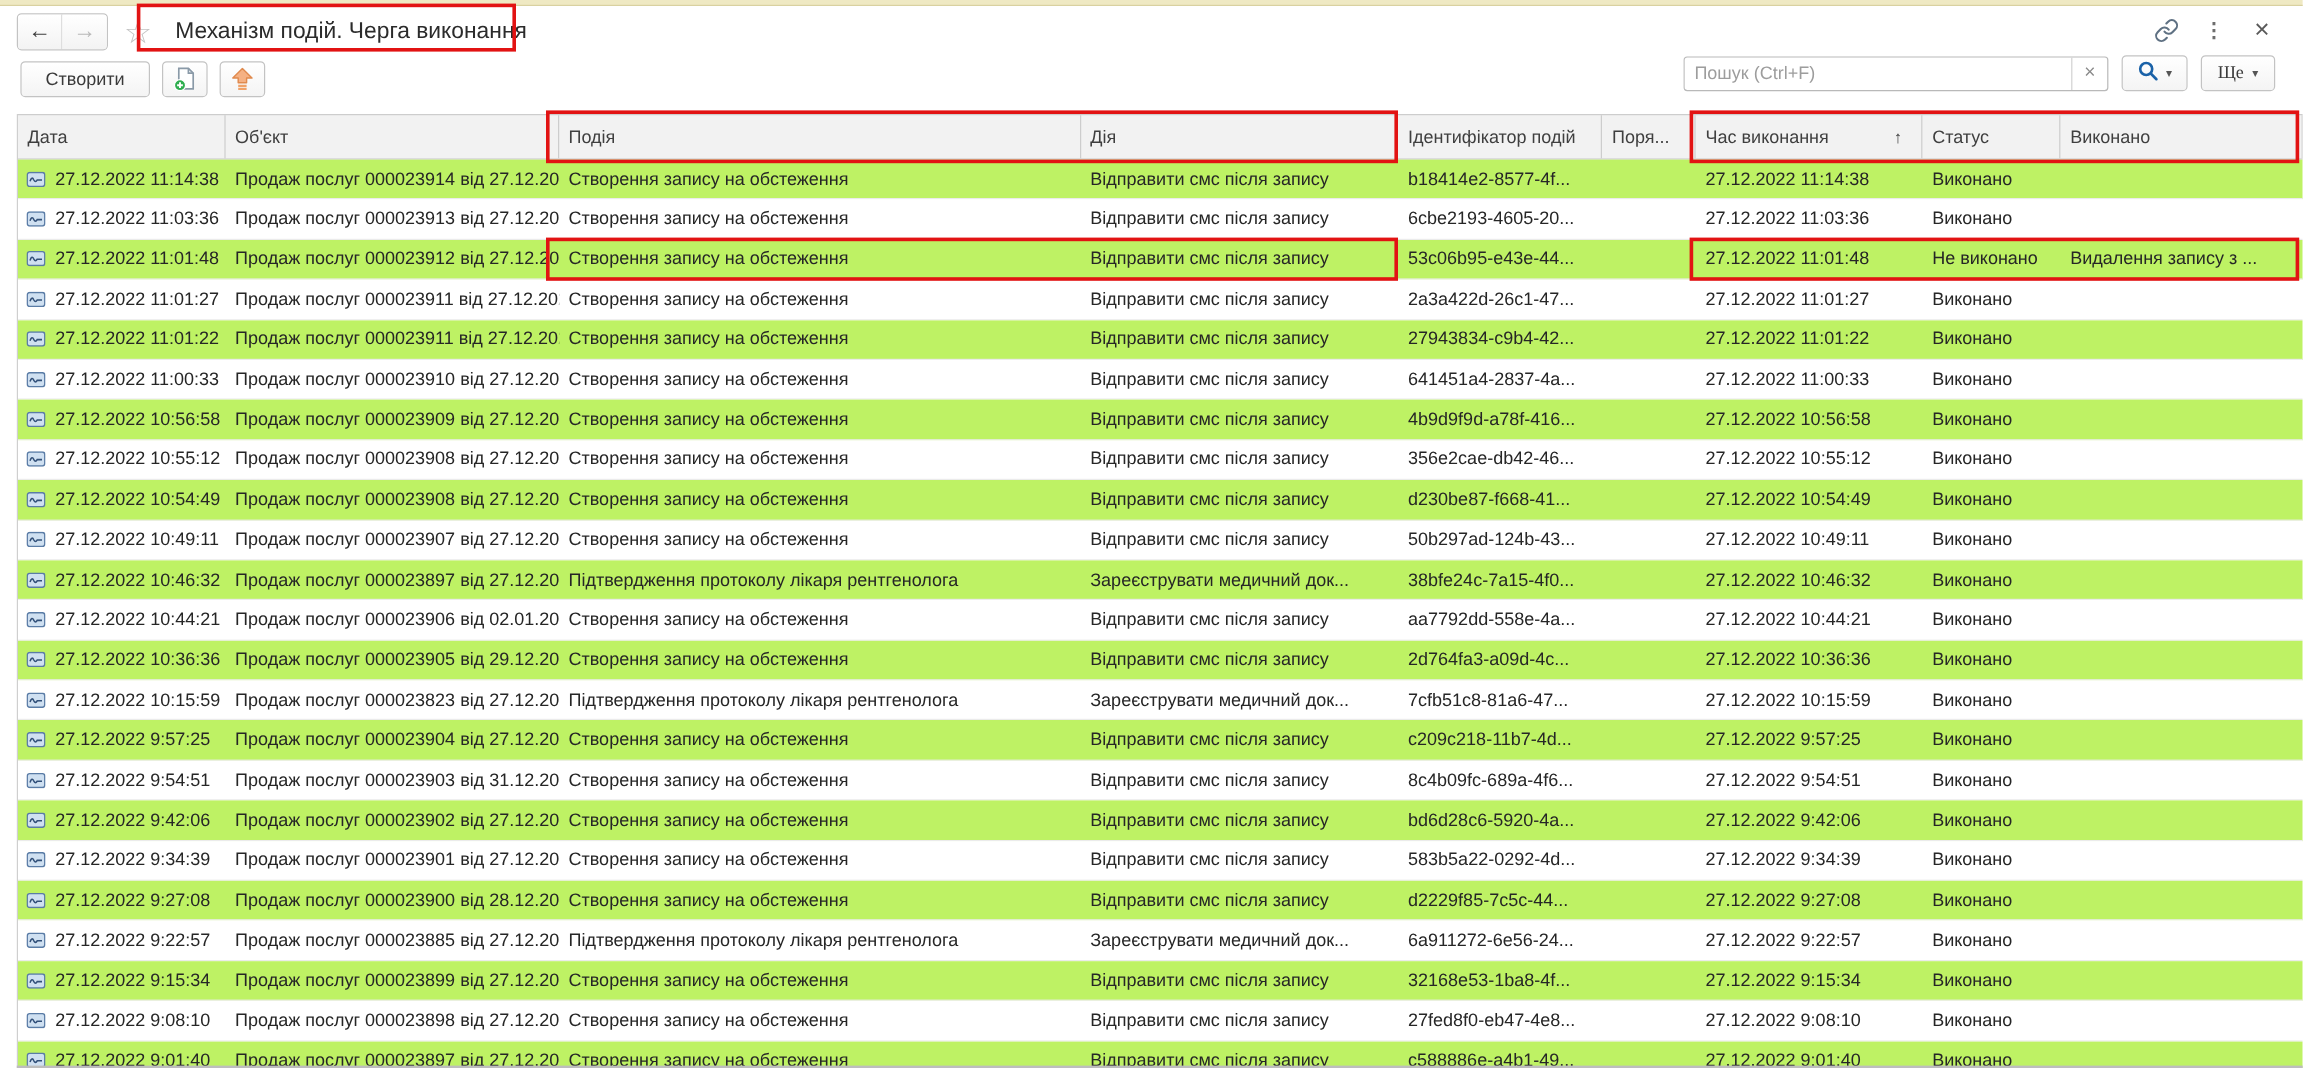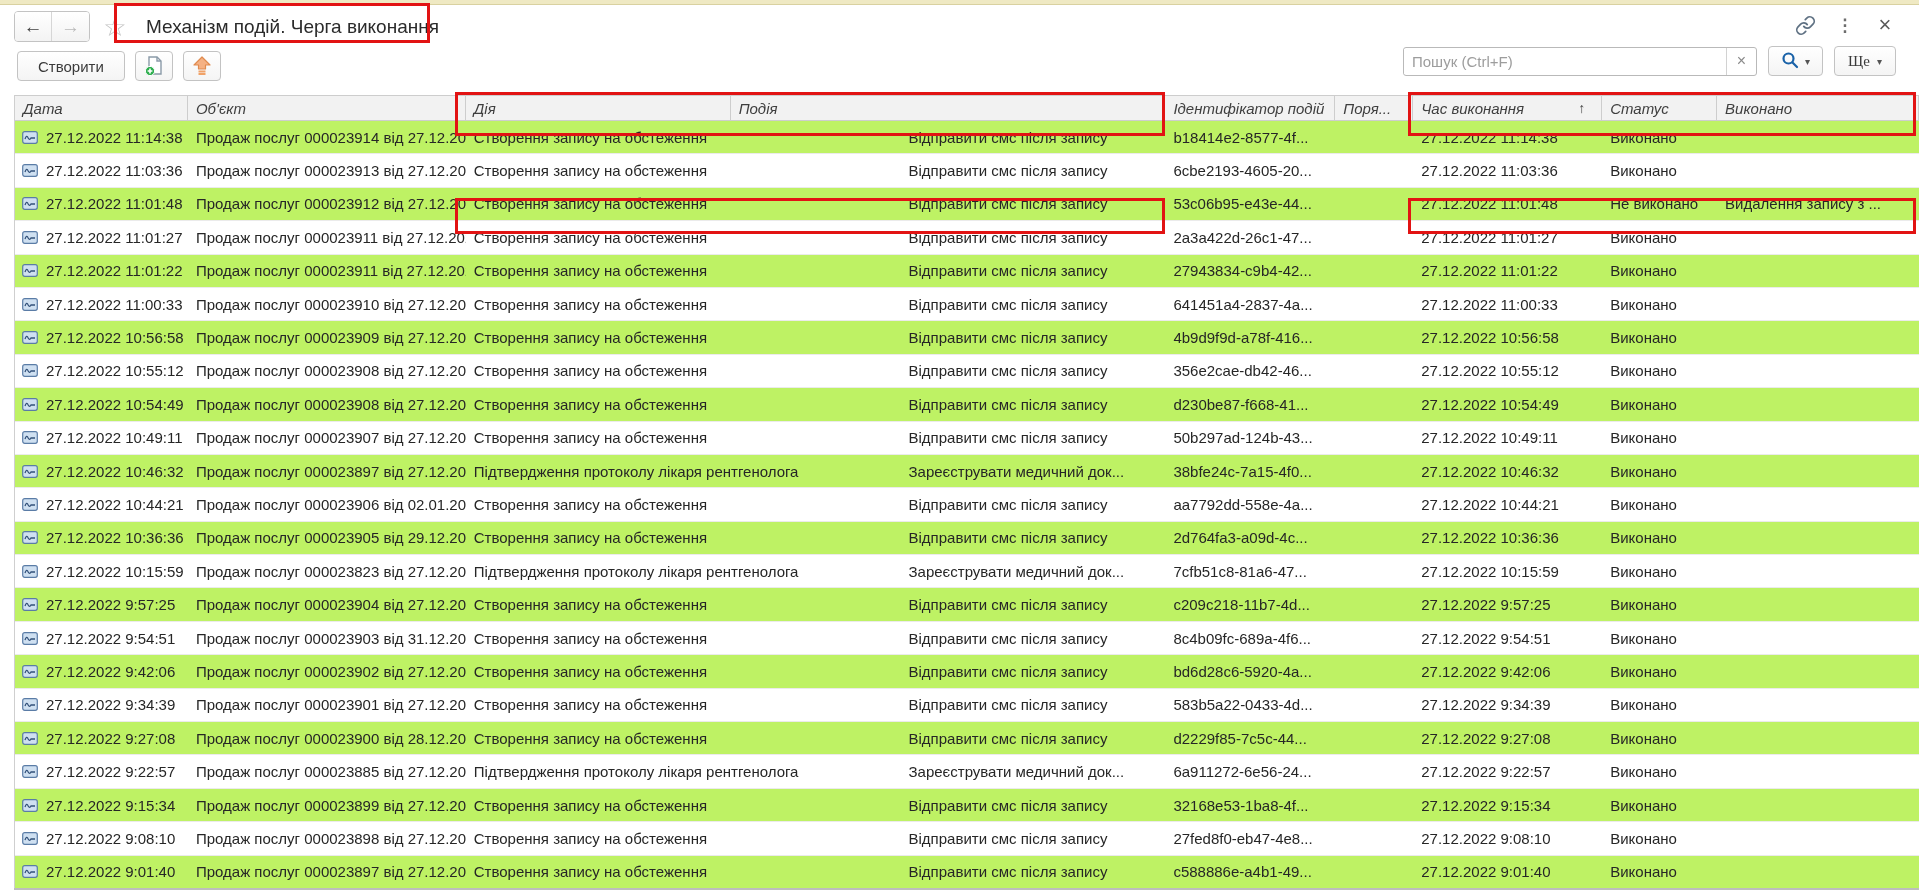--- a/index.html
+++ b/index.html
@@ -42,22 +42,22 @@
   .search-input input::placeholder { color:#9d9d9d; }
   .search-clear { width:30px; height:27px; border-left:1px solid #d2d2d2; display:flex; align-items:center;
                   justify-content:center; color:#8a8a8a; font-size:16px; cursor:pointer; }
   .btn-search { width:55px; margin-left:11px; gap:6px; }
   .caret { font-size:10px; color:#555; }
   .btn-more { width:62px; margin-left:11px; gap:7px;font-family:Liberation Serif, serif; }
 
   
   .table { position:absolute; left:14px; top:95px; width:1905px; height:795px; overflow:hidden;
            border-left:1px solid #cfcfcf; }
-  .thead { display:flex; height:26px; background:#f2f2f2; border-top:1px solid #cdcdcd;
-           border-bottom:1px solid #cdcdcd;font-style:italic; }
+  .thead { display:flex; height:38px; background:#f2f2f2; border-top:1px solid #cdcdcd;
+           border-bottom:1px solid #cdcdcd; }
   .th { display:flex; align-items:center; padding-left:8px; font-size:15px; color:#3f3f3f;
         border-right:1px solid #cdcdcd; white-space:nowrap; overflow:hidden; cursor:pointer; }
   .th .sort { margin-left:auto; margin-right:16px; font-size:14px; color:#444; }
   .row { display:flex; height:33.4px; background:#fff; border-bottom:1px solid #ebebeb; cursor:pointer; }
   .row.zebra { background:#bef264; }
   .td { display:flex; align-items:center; padding-left:8px; font-size:15px; color:#262626;
         white-space:nowrap; overflow:hidden; }
   .td.date { gap:8px; padding-left:7px; }
   .rec-icon { flex:0 0 auto; display:flex; }
 
@@ -146,25 +146,25 @@
 </div>
 
 <div class="table">
   <div class="thead" id="thead">
       <div class="th c-date">
         <span>Дата</span>
       </div>
       <div class="th c-object">
         <span>Об'єкт</span>
       </div>
+      <div class="th c-event">
+        <span>Подія</span>
+      </div>
       <div class="th c-action">
         <span>Дія</span>
-      </div>
-      <div class="th c-event">
-        <span>Подія</span>
       </div>
       <div class="th c-id">
         <span>Ідентифікатор подій</span>
       </div>
       <div class="th c-order">
         <span>Поря...</span>
       </div>
       <div class="th c-time">
         <span>Час виконання</span>
         <span class="sort">↑</span>
@@ -785,21 +785,21 @@
         <div class="td c-object">
           <span>Продаж послуг 000023901 від 27.12.2022...</span>
         </div>
         <div class="td c-event">
           <span>Створення запису на обстеження</span>
         </div>
         <div class="td c-action">
           <span>Відправити смс після запису</span>
         </div>
         <div class="td c-id">
-          <span>583b5a22-0433-4d...</span>
+          <span>583b5a22-0292-4d...</span>
         </div>
         <div class="td c-order">
           <span></span>
         </div>
         <div class="td c-time">
           <span>27.12.2022 9:34:39</span>
         </div>
         <div class="td c-status">
           <span>Виконано</span>
         </div>

